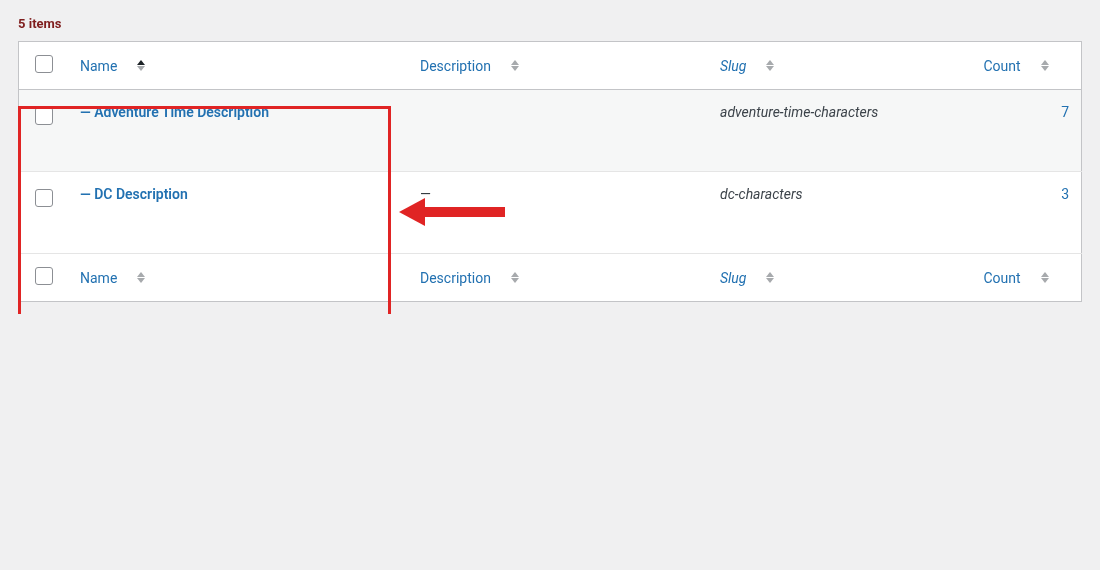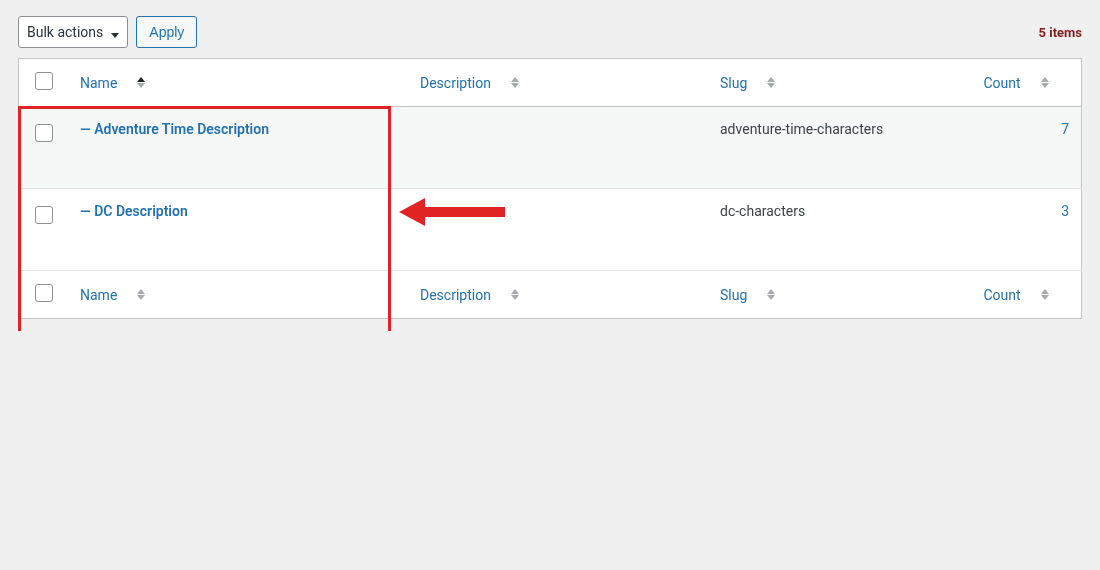--- a/index.html
+++ b/index.html
@@ -69,21 +69,21 @@
     text-align: left;
     font-weight: 400;
     padding: 10px 12px;
     color: #2271b1;
     font-size: 14px;
   }
   table.wp-list tfoot th { border-top: 1px solid #c3c4c7; border-bottom: none; }
   th.col-cb, td.col-cb { width: 38px; text-align: left; padding-left: 14px; }
   th.col-name, td.col-name { width: 340px; }
   th.col-desc, td.col-desc { width: 300px; }
-  th.col-slug, td.col-slug { width: auto; }
+  th.col-slug, td.col-slug { width: auto; font-style: italic; }
   th.col-count, td.col-count { width: 110px; text-align: right; padding-right: 22px; }
   .col-head {
     display: inline-flex;
     align-items: center;
     gap: 20px;
     cursor: pointer;
   }
   .sort-ind { display: inline-flex; flex-direction: column; line-height: 0; gap: 1px; }
   .sort-ind .tri-up {
     width: 0; height: 0;
@@ -147,27 +147,20 @@
     width: 80px;
   }
   .wrap { position: relative; }
 </style>
 </head>
 <body>
 
 <div class="wrap">
 
   <div class="tablenav">
-    <div class="tablenav-left">
-      <div class="bulk-select">
-        <span>Bulk actions</span>
-        <span class="chevron-down"></span>
-      </div>
-      <button class="apply-btn">Apply</button>
-    </div>
     <div class="items-count">5 items</div>
   </div>
 
   <table class="wp-list">
     <thead>
       <tr>
         <th class="col-cb"><input type="checkbox" class="cb" style=""></th>
         <th class="col-name">
           <span class="col-head">
             <span>Name</span>

